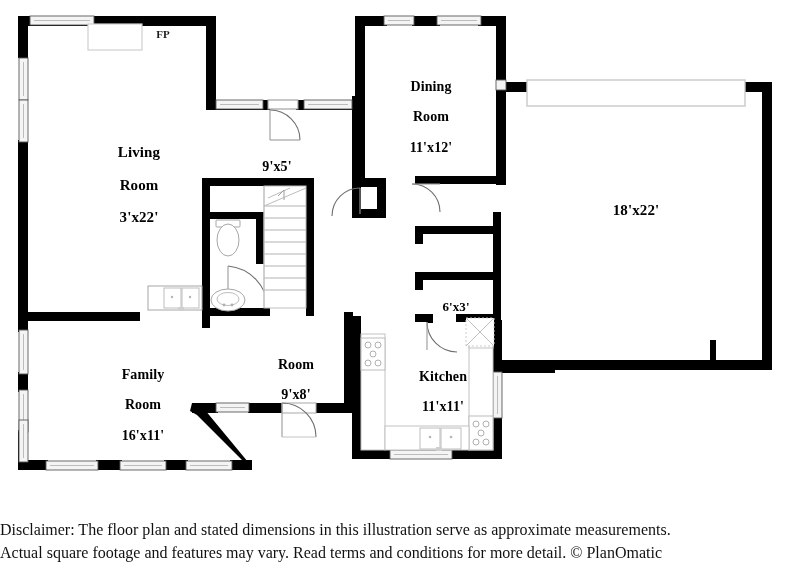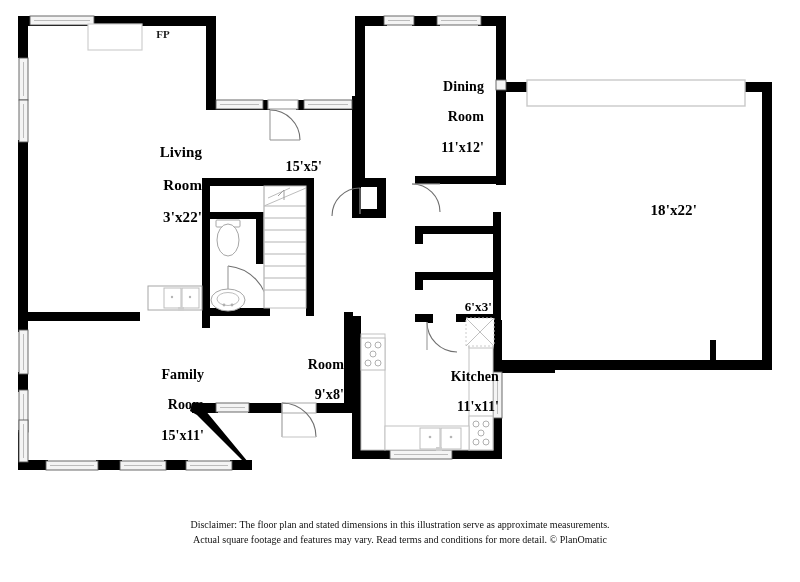--- a/index.html
+++ b/index.html
@@ -27,35 +27,34 @@
   .room-label {
     position: absolute;
     text-align: center;
     font-weight: bold;
     color: #000000;
     line-height: 1.08;
     letter-spacing: 0.1px;
     white-space: pre-line;
     pointer-events: none;
   }
-  .room-label .ln { display: block; text-align: right; }
+  .room-label .ln { display: block; }
   .fp-label {
     position: absolute;
     font-weight: bold;
     font-size: 11px;
     color: #1a1a1a;
     text-align: center;
   }
   #disclaimer {
     position: absolute;
     left: 0;
     top: 518px;
     width: 800px;
-    text-align: center;
-    font-size: 10px;
+    font-size: 16px;
     color: #111111;
     line-height: 1.45;
   }
   #disclaimer .dline { display: block; }
 </style>
 </head>
 <body>
 
 <div id="plan-root">
 
@@ -334,35 +333,35 @@
     <span class="ln">11'x12'</span>
   </div>
 
   <div class="room-label" style="left:575px; top:186px; width:122px; font-size:15px;">
     <span class="ln">18'x22'</span>
   </div>
 
   <div class="room-label" style="left:82px; top:352px; width:122px; font-size:14px;">
     <span class="ln">Family</span>
     <span class="ln">Room</span>
-    <span class="ln">15'x11'</span>
+    <span class="ln">16'x11'</span>
   </div>
 
   <div class="room-label" style="left:248px; top:342px; width:96px; font-size:14px;">
     <span class="ln">Room</span>
     <span class="ln">9'x8'</span>
   </div>
 
   <div class="room-label" style="left:387px; top:354px; width:112px; font-size:14px;">
     <span class="ln">Kitchen</span>
     <span class="ln">11'x11'</span>
   </div>
 
   <div class="room-label" style="left:232px; top:144px; width:90px; font-size:14px;">
-    <span class="ln">15'x5'</span>
+    <span class="ln">9'x5'</span>
   </div>
 
 
   <div class="room-label" style="left:420px; top:286px; width:72px; font-size:13px;">
     <span class="ln">6'x3'</span>
   </div>
 
   <div id="disclaimer">
     <span class="dline">Disclaimer: The floor plan and stated dimensions in this illustration serve as approximate measurements.</span>
     <span class="dline">Actual square footage and features may vary. Read terms and conditions for more detail. © PlanOmatic</span>

